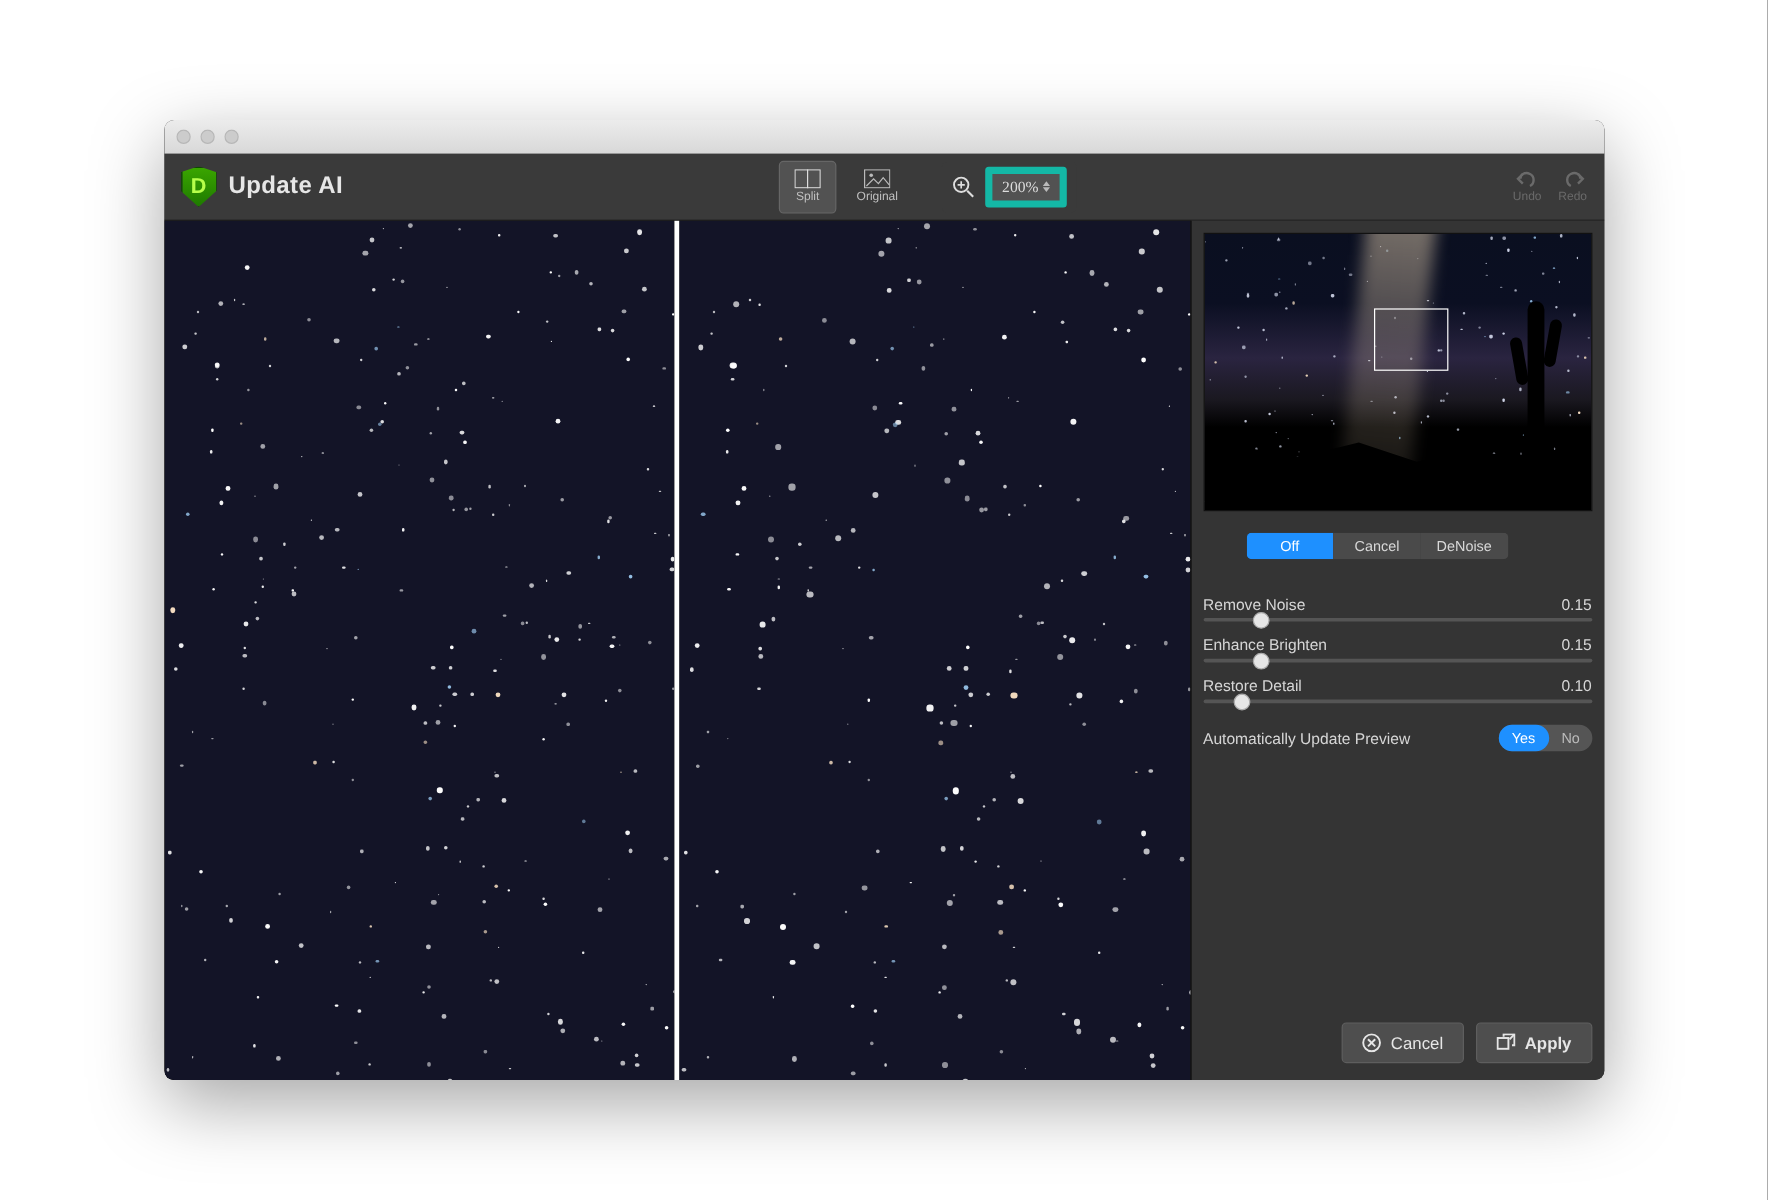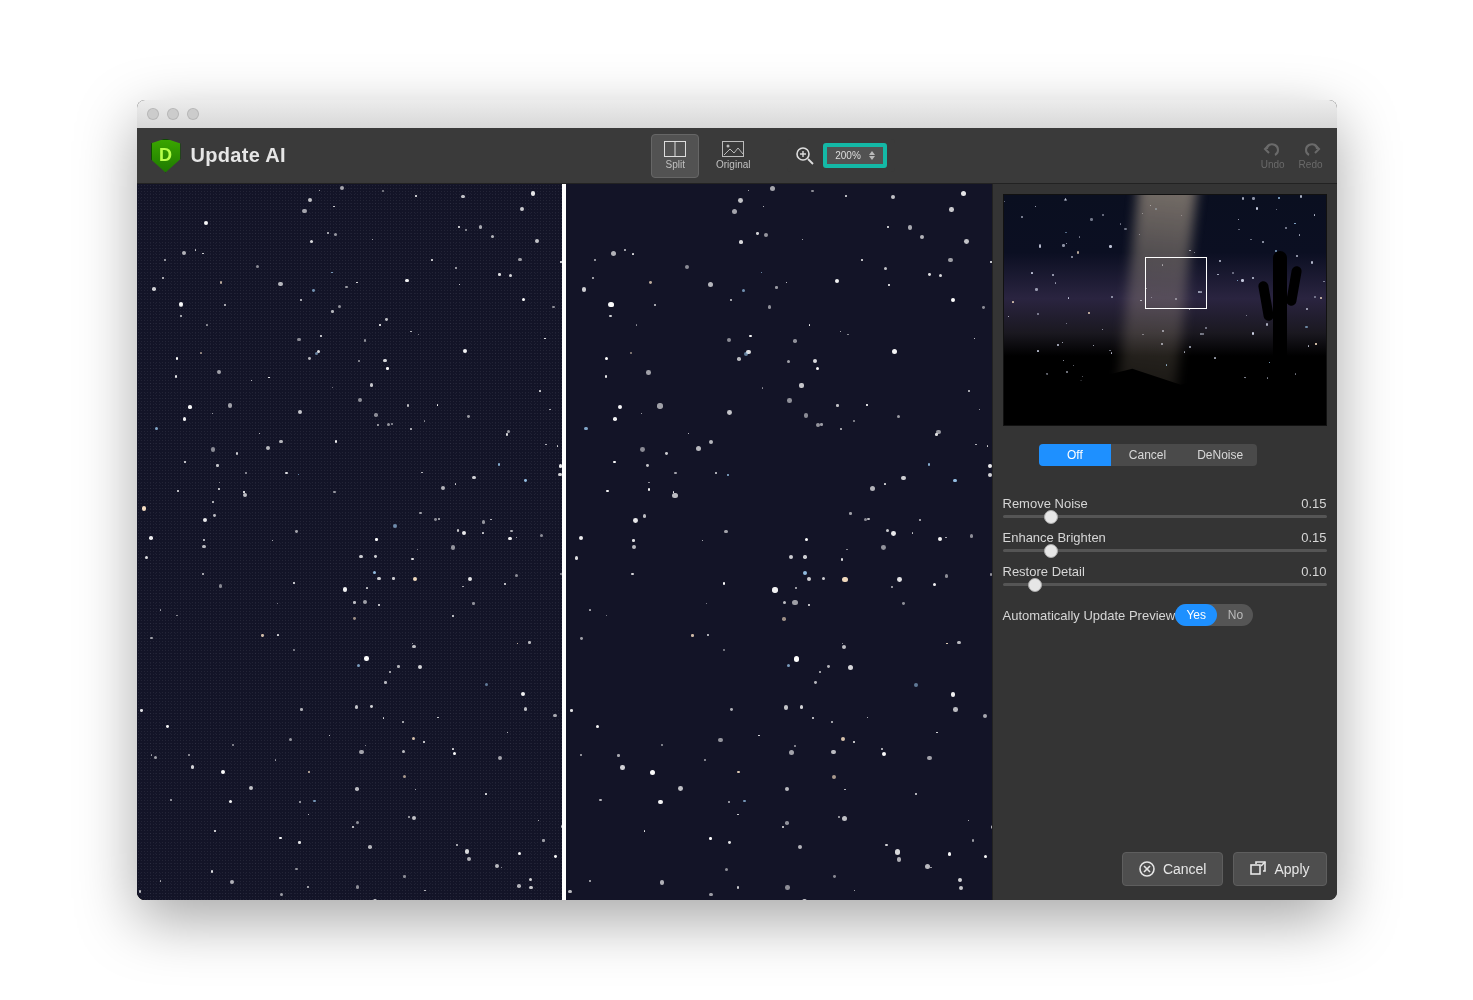--- a/index.html
+++ b/index.html
@@ -67,24 +67,24 @@
     cursor:pointer;
   }
   .view-btn.active { background:#525252; border:1px solid #666;}
   .zoom-sel {
     display:flex; align-items:center; gap:8px;
     background:#3a3a3a;
     padding:4px 8px;
     border-radius:4px;
   }
   .zoom-box {
-    background:#525252; color:#ddd; font-size:10px;
+    background:#525252; color:#ddd; font-size:13px;
     padding:3px 18px 3px 8px;
-    border:4px solid #14b8a6; border-radius:3px;
-    min-width:64px; position:relative;
+    border:6px solid #14b8a6; border-radius:3px;
+    min-width:64px; position:relative;font-family:Liberation Serif, serif;
   }
   .stepper { position:absolute; right:4px; top:2px; bottom:2px; width:10px; display:flex; flex-direction:column; justify-content:center; gap:1px;}
   .stepper::before,.stepper::after{content:"";width:0;height:0;border-left:3px solid transparent;border-right:3px solid transparent;}
   .stepper::before{border-bottom:4px solid #bbb;}
   .stepper::after{border-top:4px solid #bbb;}
   .undo-redo { display:flex; gap:14px; color:#6a6a6a; font-size:10px;}
   .ur { display:flex; flex-direction:column; align-items:center; gap:2px; cursor:not-allowed;}
   .ur svg { opacity:0.5;}
   .content { flex:1; display:flex; min-height:0;}
   .preview {
@@ -143,28 +143,28 @@
   .sun-icon { color:#ccc;}
   .ab-label { color:#d6d6d6; font-size:13px; flex:0 0 auto;}
   .help { width:15px;height:15px;border-radius:50%;background:#bbb;color:#333;font-size:11px;font-weight:700;display:flex;align-items:center;justify-content:center;}
   .seg { display:flex; margin-top:6px; margin-left:36px; border-radius:4px; overflow:hidden; width:218px;}
   .seg .opt { flex:1; text-align:center; font-size:12px; padding:4px 0; background:#4a4a4a; color:#d8d8d8; cursor:pointer;}
   .seg .opt.active { background:#1e90ff; color:#fff;}
   .slider-group { margin-top:18px;}
   .sg-row { display:flex; justify-content:space-between; color:#d6d6d6; font-size:13px; margin:12px 0 4px 0;}
   .track { height:3px; background:#555; border-radius:2px; position:relative; margin:4px 0 6px 0;}
   .thumb { position:absolute; top:50%; transform:translate(-50%,-50%); width:14px;height:14px;border-radius:50%;background:#e6e6e6;border:1px solid #aaa;}
-  .auto-row { display:flex; align-items:center; color:#d6d6d6; font-size:13px; margin-top:18px;}
+  .auto-row { display:flex; align-items:center; justify-content:space-between; color:#d6d6d6; font-size:13px; margin-top:18px;}
   .toggle { width:78px; height:22px; background:#555; border-radius:11px; position:relative; display:flex; align-items:center; font-size:12px; color:#ddd;}
   .toggle .yes { position:absolute; left:0; width:42px; height:22px; background:#1e90ff; border-radius:11px; display:flex; align-items:center; justify-content:center; color:#fff;}
   .toggle .no { margin-left:auto; padding-right:10px; color:#bbb;}
   .footer { margin-top:auto; display:flex; gap:10px; justify-content:flex-end; padding:8px 0 4px 0;}
   .btn { display:flex; align-items:center; gap:8px; background:#4e4e4e; color:#e6e6e6; font-size:14px; padding:8px 16px; border-radius:4px; cursor:pointer; border:1px solid #5e5e5e;}
   .btn svg { display:block;}
-  .btn.apply { font-weight:400;justify-content:center;}
+  .btn.apply { font-weight:700;justify-content:center;}
 </style>
 </head>
 <body>
 
 <div class="window">
 
   <div class="titlebar">
     <div class="traffic">
       <div class="dot"></div>
       <div class="dot"></div>

